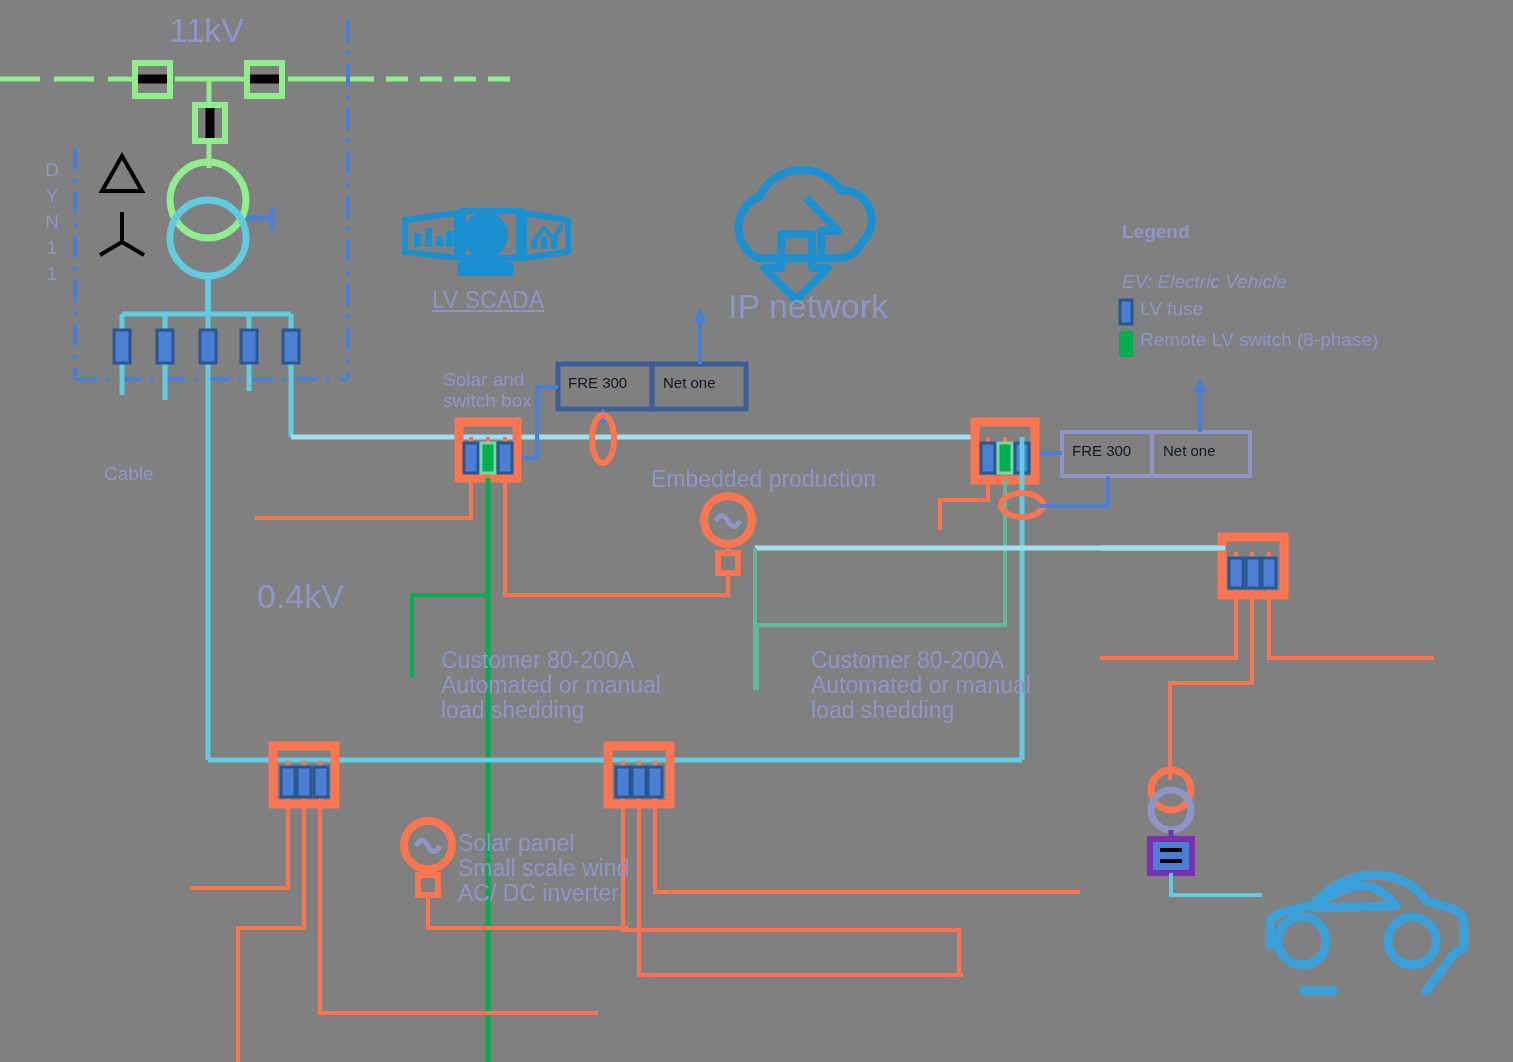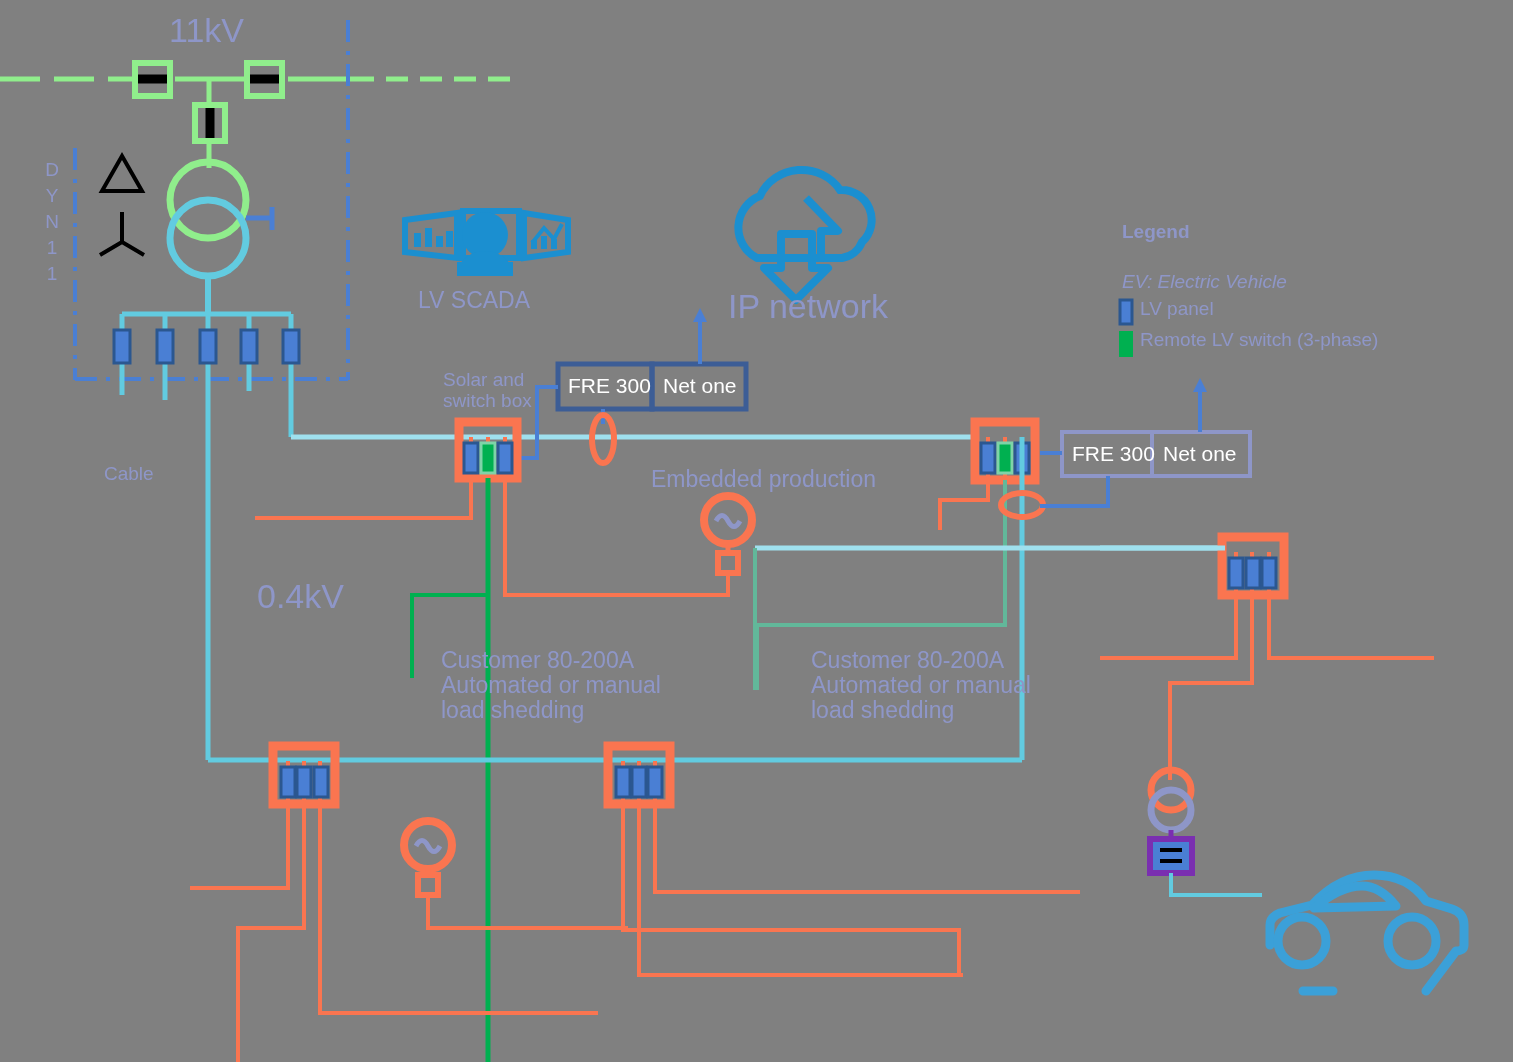--- a/index.html
+++ b/index.html
@@ -7,21 +7,21 @@
        font-family:"Liberation Sans",sans-serif;}
   #stage{position:absolute;left:0;top:0;width:1513px;height:906px;}
   svg{position:absolute;left:0;top:0;}
   .lbl{position:absolute;color:#8e96c8;font-family:"Liberation Sans",sans-serif;
        white-space:pre;line-height:1.08;}
   .lbl.big{font-size:34px;}
   .lbl.mid{font-size:23px;}
   .lbl.sm{font-size:19px;}
   .lbl.leg{font-size:19px;}
   .lbl.legtitle{font-size:19px;font-weight:bold;}
-  .boxlbl{position:absolute;color:#ffffff;font-size:21px;}
+  .boxlbl{position:absolute;color:#0f172a;font-size:15px;}
 </style>
 </head>
 <body>
 
 <div id="stage">
 
 <svg width="1513" height="1062" viewBox="0 0 1513 1062">
 
   <g>
 
@@ -242,48 +242,51 @@
   <rect x="1119" y="331" width="14" height="26" fill="#00b050"></rect>
 
 </svg>
 
 <div class="lbl big" style="left:169px;top:12px;">11kV</div>
 
 <div class="lbl big" style="left:257px;top:578px;">0.4kV</div>
 
 <div class="lbl sm" style="left:104px;top:464px;">Cable</div>
 
-<div class="lbl mid" style="left:418px;top:288px;">LV SCADA</div>
+<div class="lbl mid" style="left:432px;top:288px;text-decoration:underline;">LV SCADA</div>
 
 <div class="lbl big" style="left:728px;top:288px;">IP network</div>
 
 <div class="lbl sm" style="left:443px;top:370px;">Solar and
 switch box</div>
 
 <div class="lbl mid" style="left:651px;top:467px;">Embedded production</div>
 
 <div class="lbl mid" style="left:441px;top:648px;">Customer 80-200A
 Automated or manual
 load shedding</div>
 
 <div class="lbl mid" style="left:811px;top:648px;">Customer 80-200A
 Automated or manual
 load shedding</div>
 
+<div class="lbl mid" style="left:458px;top:831px;">Solar panel
+Small scale wind
+AC/ DC inverter</div>
 
 
 <div class="lbl sm" style="left:43px;top:160px;text-align:center;width:18px;">D</div>
 <div class="lbl sm" style="left:43px;top:186px;text-align:center;width:18px;">Y</div>
 <div class="lbl sm" style="left:43px;top:212px;text-align:center;width:18px;">N</div>
 <div class="lbl sm" style="left:43px;top:238px;text-align:center;width:18px;">1</div>
 <div class="lbl sm" style="left:43px;top:264px;text-align:center;width:18px;">1</div>
 
 <div class="boxlbl" style="left:568px;top:374px;">FRE 300</div>
 <div class="boxlbl" style="left:663px;top:374px;">Net one</div>
 <div class="boxlbl" style="left:1072px;top:442px;">FRE 300</div>
 <div class="boxlbl" style="left:1163px;top:442px;">Net one</div>
 
 <div class="lbl legtitle" style="left:1122px;top:222px;">Legend</div>
 <div class="lbl leg" style="left:1122px;top:272px;font-style:italic;">EV: Electric Vehicle</div>
-<div class="lbl leg" style="left:1140px;top:299px;">LV panel</div>
-<div class="lbl leg" style="left:1140px;top:330px;">Remote LV switch (3-phase)</div>
+<div class="lbl leg" style="left:1140px;top:299px;">LV fuse</div>
+<div class="lbl leg" style="left:1140px;top:330px;">Remote LV switch (8-phase)</div>
 
 </div>
 
 </body></html>

